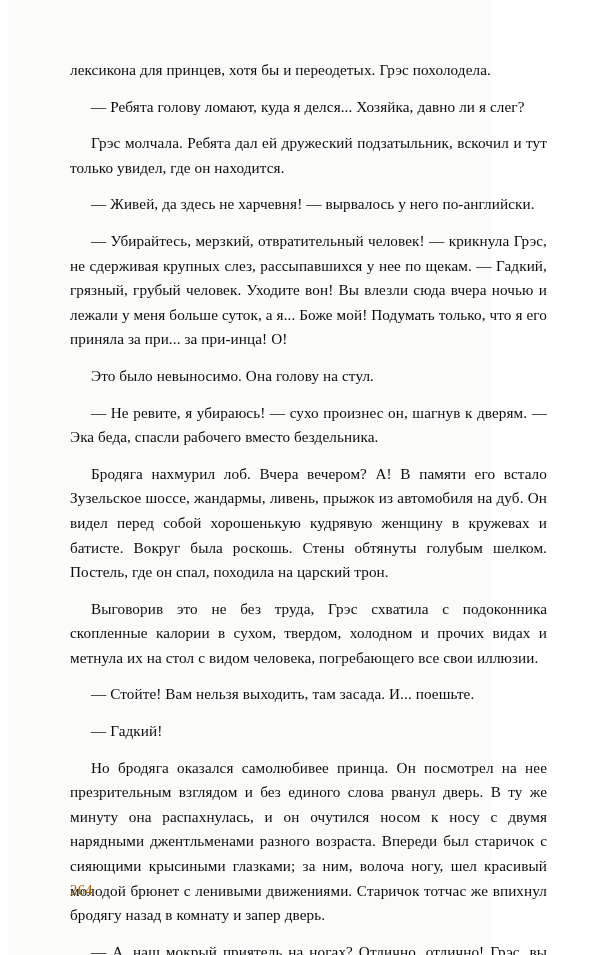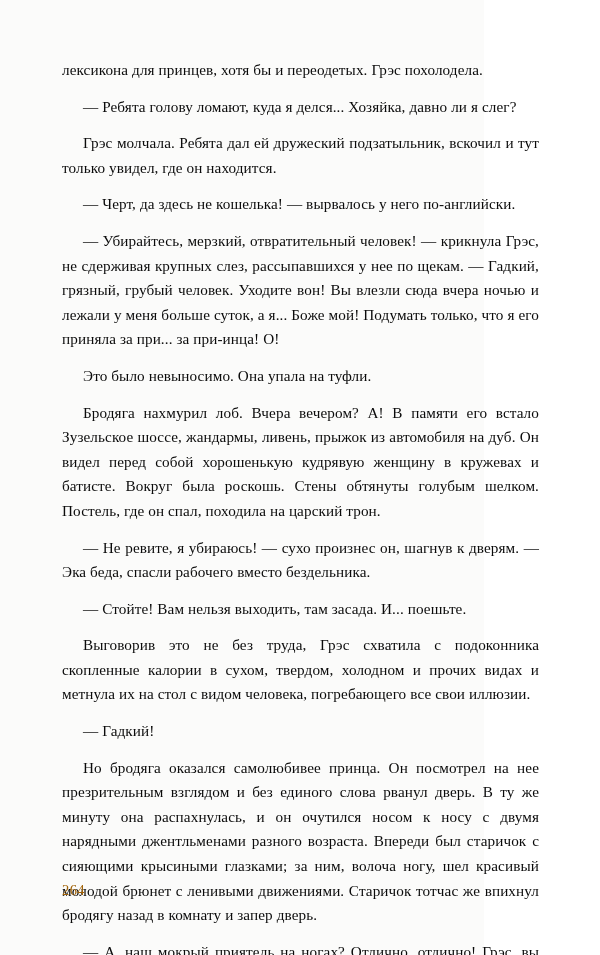--- a/index.html
+++ b/index.html
@@ -10,21 +10,21 @@
   body {
     width: 600px;
     height: 955px;
     font-family: "Liberation Serif", "DejaVu Serif", serif;
     color: #000000;
     position: relative;
     overflow: hidden;
   }
   .page {
     position: absolute;
-    left: 0;
+    left: 8px;
     top: 0;
     width: 484px;
     height: 955px;
     background: #fbfbfa;
   }
   .text-block {
     position: absolute;
     left: 62px;
     top: 58px;
     width: 477px;
@@ -57,27 +57,27 @@
 </style>
 </head>
 <body>
 
 <div class="page">
 
   <div class="text-block">
     <p class="para noindent">лексикона для принцев, хотя бы и переодетых. Грэс похолодела.</p>
     <p class="para indent">— Ребята голову ломают, куда я делся... Хозяйка, давно ли я слег?</p>
     <p class="para indent">Грэс молчала. Ребята дал ей дружеский подзатыльник, вскочил и тут только увидел, где он находится.</p>
-    <p class="para indent">— Черт, да здесь не кошелька! — вырвалось у него по-английски.</p>
+    <p class="para indent">— Живей, да здесь не харчевня! — вырвалось у него по-английски.</p>
     <p class="para indent">— Убирайтесь, мерзкий, отвратительный человек! — крикнула Грэс, не сдерживая крупных слез, рассыпавшихся у нее по щекам. — Гадкий, грязный, грубый человек. Уходите вон! Вы влезли сюда вчера ночью и лежали у меня больше суток, а я... Боже мой! Подумать только, что я его приняла за при... за при-инца! О!</p>
-    <p class="para indent">Это было невыносимо. Она упала на туфли.</p>
+    <p class="para indent">Это было невыносимо. Она голову на стул.</p>
+    <p class="para indent">— Не ревите, я убираюсь! — сухо произнес он, шагнув к дверям. — Эка беда, спасли рабочего вместо бездельника.</p>
     <p class="para indent">Бродяга нахмурил лоб. Вчера вечером? А! В памяти его встало Зузельское шоссе, жандармы, ливень, прыжок из автомобиля на дуб. Он видел перед собой хорошенькую кудрявую женщину в кружевах и батисте. Вокруг была роскошь. Стены обтянуты голубым шелком. Постель, где он спал, походила на царский трон.</p>
-    <p class="para indent">— Не ревите, я убираюсь! — сухо произнес он, шагнув к дверям. — Эка беда, спасли рабочего вместо бездельника.</p>
+    <p class="para indent">Выговорив это не без труда, Грэс схватила с подоконника скопленные калории в сухом, твердом, холодном и прочих видах и метнула их на стол с видом человека, погребающего все свои иллюзии.</p>
     <p class="para indent">— Стойте! Вам нельзя выходить, там засада. И... поешьте.</p>
-    <p class="para indent">Выговорив это не без труда, Грэс схватила с подоконника скопленные калории в сухом, твердом, холодном и прочих видах и метнула их на стол с видом человека, погребающего все свои иллюзии.</p>
     <p class="para indent">— Гадкий!</p>
     <p class="para indent">Но бродяга оказался самолюбивее принца. Он посмотрел на нее презрительным взглядом и без единого слова рванул дверь. В ту же минуту она распахнулась, и он очутился носом к носу с двумя нарядными джентльменами разного возраста. Впереди был старичок с сияющими крысиными глазками; за ним, волоча ногу, шел красивый молодой брюнет с ленивыми движениями. Старичок тотчас же впихнул бродягу назад в комнату и запер дверь.</p>
     <p class="para indent">— А, наш мокрый приятель на ногах? Отлично, отлично! Грэс, вы можете быть довольны. Вот вам газета — здешняя полиция отстранена, засада снята. Живей облачите его в платье Мелины, дайте ему мои старые туфли и чуть-нибудь из вашего кошелька. Вы притворитесь больной, выйдете с его помощью, сядете с ним в автомобиль и отправитесь на северный вокзал.</p>
   </div>
 
   <div class="folio">264</div>
 
 </div>
 
 </body></html>

